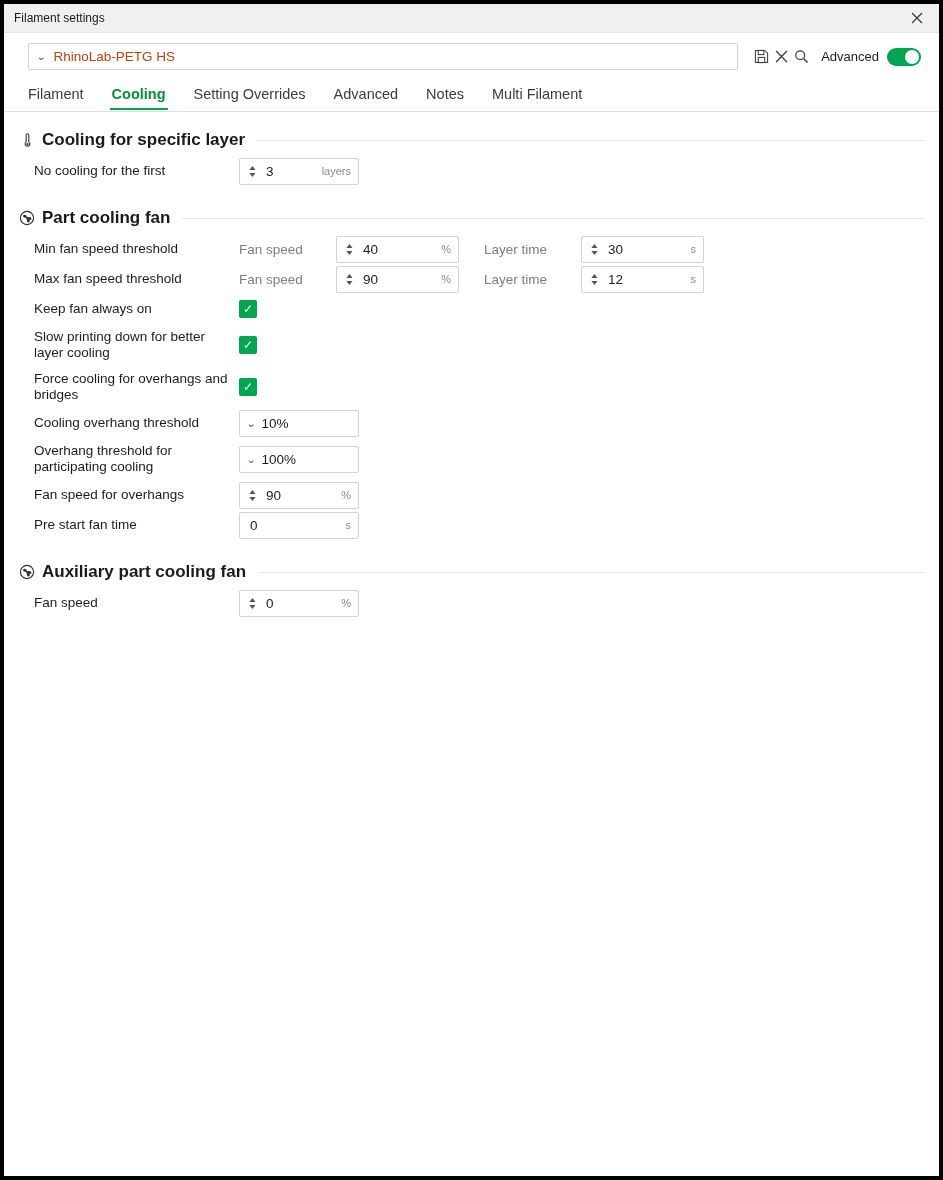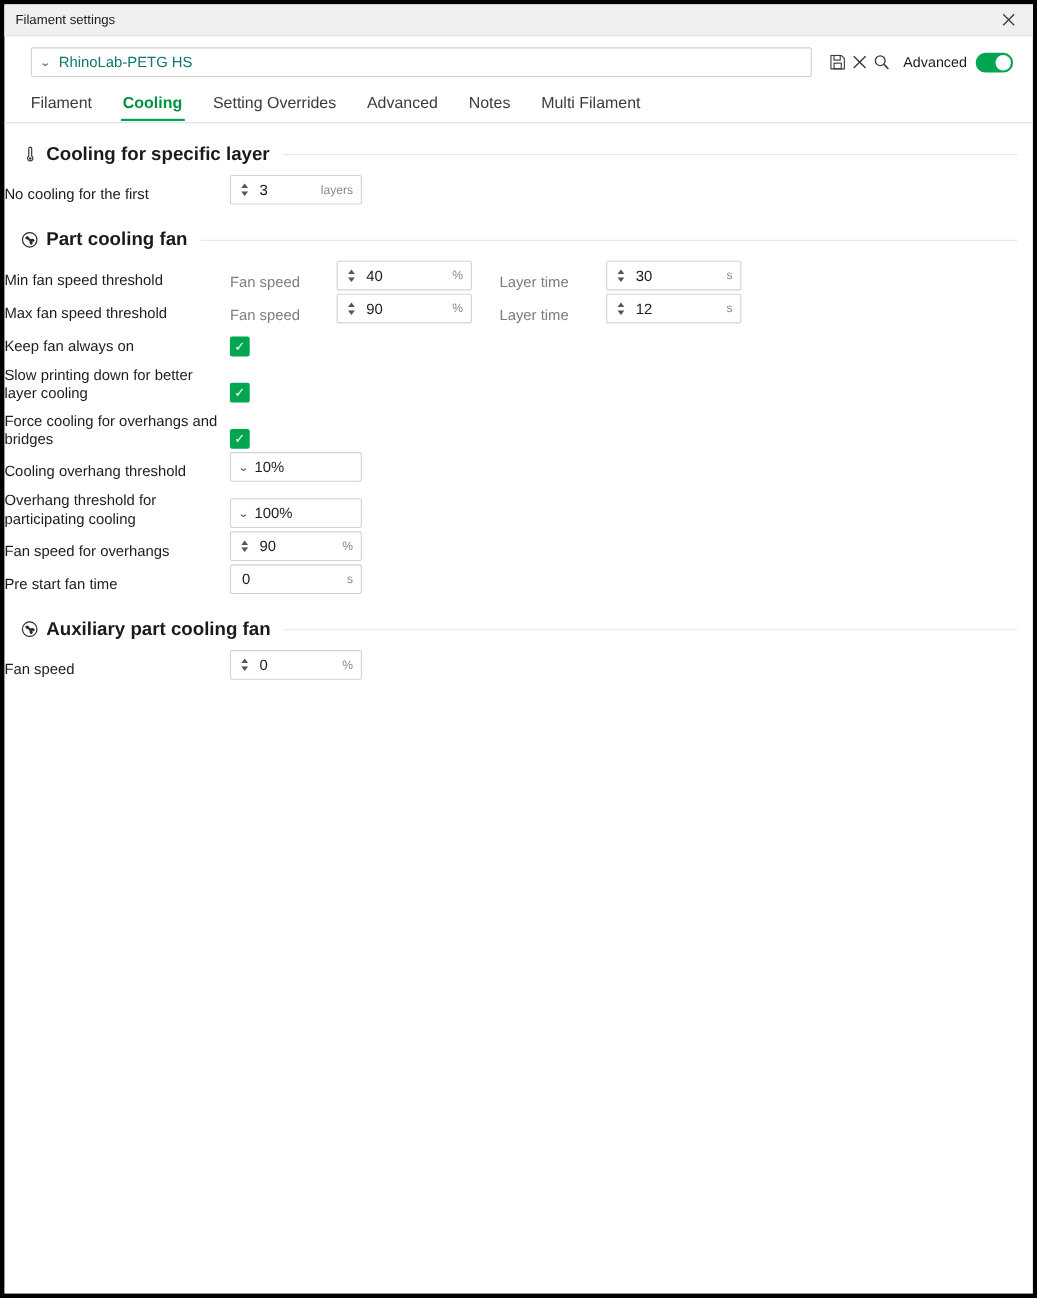--- a/index.html
+++ b/index.html
@@ -51,21 +51,21 @@
     border: 1px solid #d2d2d2;
     background: #fff;
     display: flex; align-items: center;
     padding: 0 8px;
     border-radius: 2px;
   }
   .preset-combo .chev {
     font-size: 10px; color: #555; margin-right: 8px;
     transform: scaleX(1.25);
   }
-  .preset-combo .preset-name { font-size: 13.5px; color: #0f766e; }
+  .preset-combo .preset-name { font-size: 13.5px; color: #c2410c; }
   .icon-btn {
     width: 28px; height: 27px;
     display: flex; align-items: center; justify-content: center;
     color: #3c3c3c;
     margin-left: 2px;
   }
   .adv-wrap { display: flex; align-items: center; margin-left: 6px; }
   .adv-label { font-size: 13px; color: #1c1c1c; margin: 0 8px 0 4px; }
   .toggle {
     width: 34px; height: 18px; border-radius: 9px;
@@ -117,22 +117,23 @@
   }
   .group-header .gtitle {
     font-size: 17px; font-weight: bold; color: #1a1a1a;
     white-space: nowrap;
   }
   .group-header .grule {
     flex: 1 1 auto; height: 1px; background: #e6e6e6; margin-left: 12px;
   }
   .rows { margin-top: 6px; }
   .row {
-    display: flex; align-items: flex-end;
+    display: flex; align-items: center;
     min-height: 30px;
+    padding-left: 30px;
   }
   .row .lbl {
     width: 205px;
     font-size: 13.5px; color: #1c1c1c;
     line-height: 1.25;
     padding-right: 6px;
   }
   .row .lbl.two-line { line-height: 1.22; }
   .sublabel {
     width: 97px;

